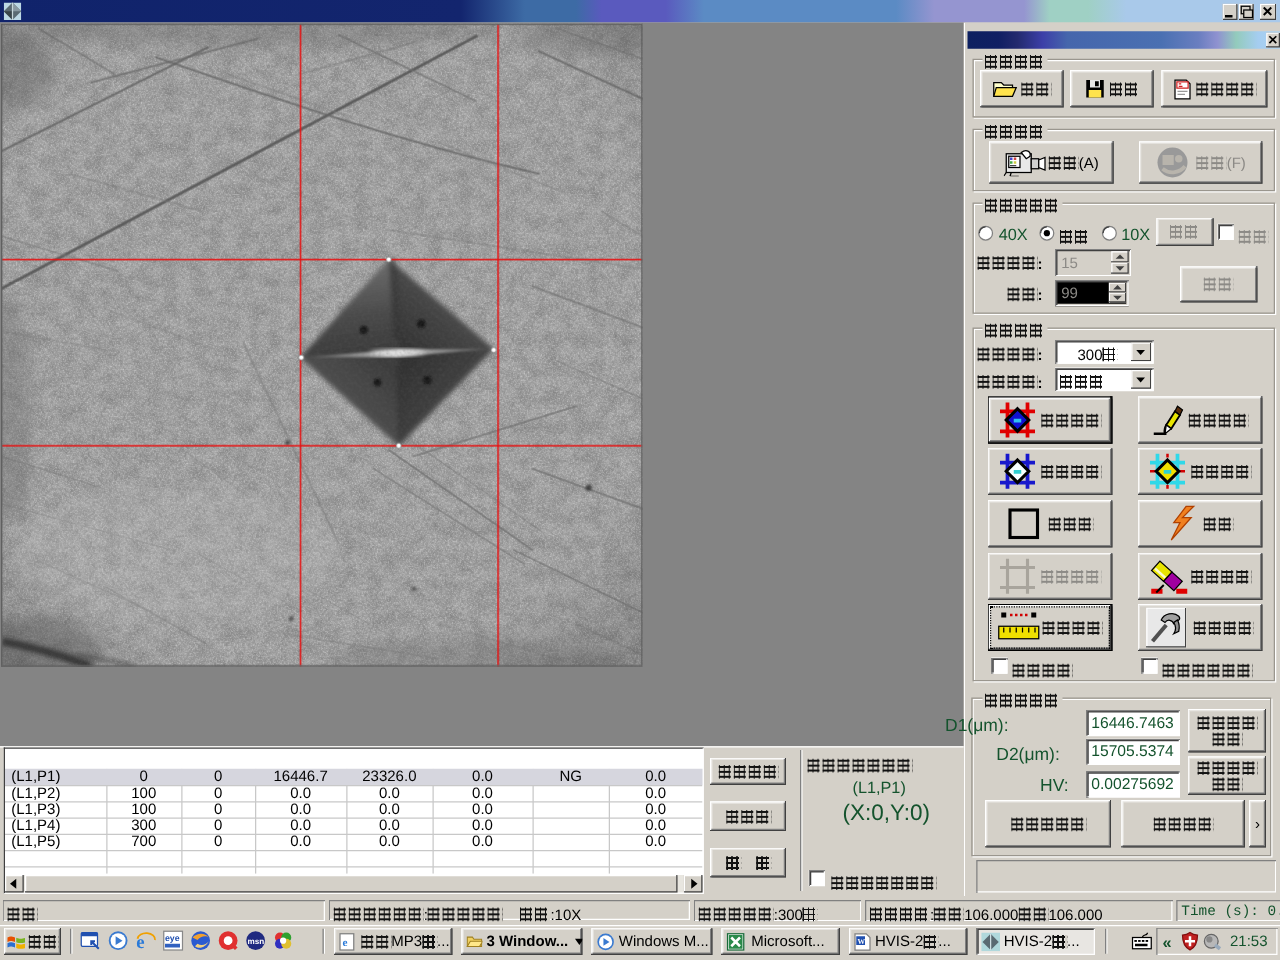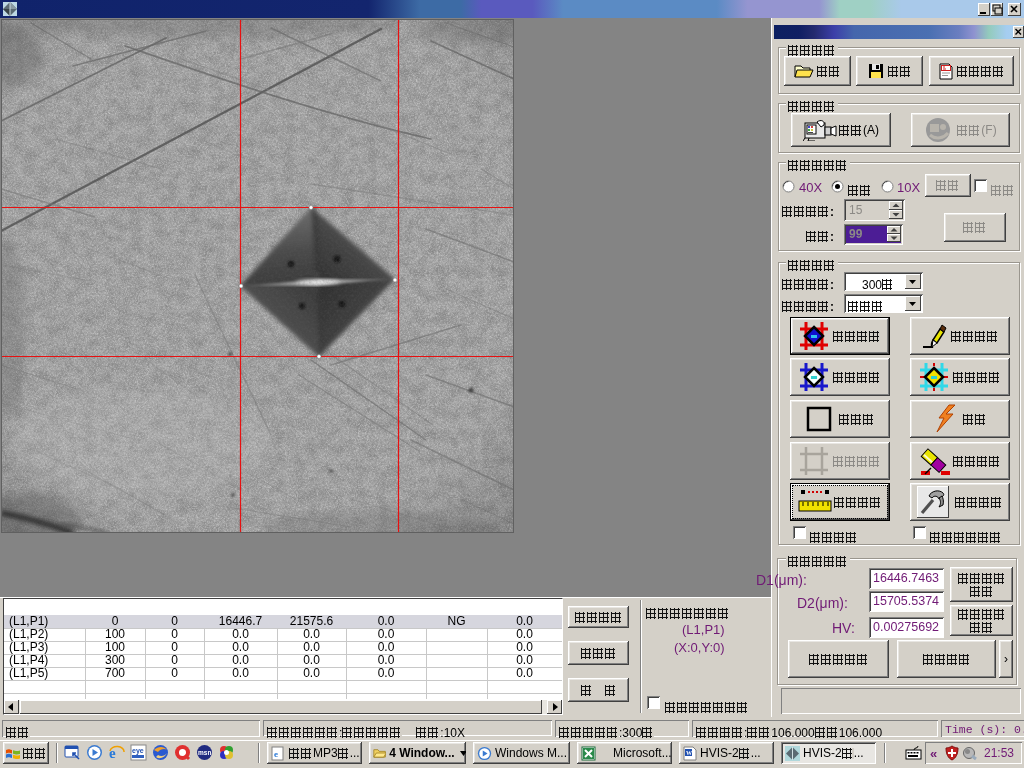--- a/index.html
+++ b/index.html
@@ -18,21 +18,21 @@
 .zh.gray{background:
   linear-gradient(90deg,rgba(0,0,0,0) 0 10px,var(--e,#d4d0c8) 10px 12px) 0 0/12px 100%,
   linear-gradient(0deg,rgba(0,0,0,0) 0 1px,#8c8a86 1px 2px,rgba(0,0,0,0) 2px 5px,#8c8a86 5px 6px,rgba(0,0,0,0) 6px 9px,#8c8a86 9px 10px,rgba(0,0,0,0) 10px) 0 0/12px 11px,
   linear-gradient(90deg,#8c8a86 0 1px,rgba(0,0,0,0) 1px 4px,#8c8a86 4px 5px,rgba(0,0,0,0) 5px 8px,#8c8a86 8px 9px,rgba(0,0,0,0) 9px) 0 0/12px 11px;}
 .zh.white{background:
   linear-gradient(0deg,rgba(0,0,0,0) 0 1px,#fff 1px 2px,rgba(0,0,0,0) 2px 4px,#fff 4px 5px,rgba(0,0,0,0) 5px 7px,#fff 7px 8px,rgba(0,0,0,0) 8px 10px,#fff 10px 11px,rgba(0,0,0,0) 11px) 0 0/13px 12px,
   linear-gradient(90deg,#fff 0 1px,rgba(0,0,0,0) 1px 4px,#fff 4px 5px,rgba(0,0,0,0) 5px 8px,#fff 8px 9px,rgba(0,0,0,0) 9px 11px,rgba(0,0,0,0) 11px 13px) 0 0/13px 12px;
  height:12px;}
 .btn{position:absolute;background:#d4d0c8;box-shadow:inset -1px -1px #404040,inset 1px 1px #fff,inset -2px -2px #808080,inset 2px 2px #e8e6e2;
  display:flex;align-items:center;justify-content:center;}
-.txt{position:absolute;font-size:12px;color:#701a75;white-space:pre;}
+.txt{position:absolute;font-size:12px;color:#14532d;white-space:pre;}
 .hcell{height:16px;box-shadow:inset -1px -1px #808080,inset 1px 1px #fff;display:flex;align-items:center;justify-content:center;font-size:12px;flex-shrink:0;}
 .row{position:absolute;left:0;width:558px;height:13px;display:flex;font-size:12px;}
 .row>div{text-align:center;line-height:13px;flex-shrink:0;}
 .tbtn{height:22px;justify-content:flex-start;padding-left:4px;font-size:12px;white-space:nowrap;overflow:hidden;}
 .lat{font-size:12px;}
 </style></head>
 <body>
 
 <div class="abs" id="titlebar" style="left:0;top:0;width:1024px;height:18px;
  background:linear-gradient(90deg,#10236b 0%,#13256e 36%,#3d6ba5 41%,#3d6ba5 45%,#5a5abe 47%,#5a5abe 52%,#5b8bc4 55%,#5b8bc4 70%,#9595d0 73%,#9595d0 80%,#9fd0c4 82%,#9fd0c4 85%,#a9c9ea 88%,#a9c9ea 100%);">
@@ -235,21 +235,21 @@
         <line x1="0" y1="78.5" x2="558" y2="78.5"></line>
     </g>
   </svg>
 
   <div class="abs" style="left:0;top:16px;width:558px;height:13px;background:#d6d6de;"></div>
   <div class="row" style="top:16px;">
       <div style="width:81px;text-align:left;padding-left:5px;">(L1,P1)</div>
       <div style="width:60px">0</div>
       <div style="width:59px">0</div>
       <div style="width:73px">16446.7</div>
-      <div style="width:69px">21575.6</div>
+      <div style="width:69px">23326.0</div>
       <div style="width:80px">0.0</div>
       <div style="width:61px">NG</div>
       <div style="width:75px">0.0</div>
     </div>
   <div class="row" style="top:29px;">
       <div style="width:81px;text-align:left;padding-left:5px;">(L1,P2)</div>
       <div style="width:60px">100</div>
       <div style="width:59px">0</div>
       <div style="width:73px">0.0</div>
       <div style="width:69px">0.0</div>
@@ -311,21 +311,21 @@
   </div>
 <div class="btn" style="left:568px;top:678px;width:61px;height:24px;">
     <span class="zh" style="width:12px;margin-right:12px"></span>
     <span class="zh" style="width:12px"></span>
   </div>
 
 <div class="abs" style="left:640px;top:600px;width:2px;height:113px;box-shadow:inset 1px 0 #808080,inset -1px 0 #fff;"></div>
 
 <div class="abs" style="left:646px;top:604px"><span class="zh" style="width:84px"></span></div>
 <div class="txt" style="left:682px;top:622px;font-size:13px;">(L1,P1)</div>
-<div class="txt" style="left:674px;top:640px;font-size:13px;">(X:0,Y:0)</div>
+<div class="txt" style="left:674px;top:640px;font-size:18px;">(X:0,Y:0)</div>
 <div class="abs sunkthin" style="left:647px;top:696px;width:13px;height:13px;background:#fff;box-shadow:inset 1px 1px #808080,inset -1px -1px #fff,inset 2px 2px #404040;"></div>
 <div class="abs" style="left:665px;top:698px"><span class="zh" style="width:84px"></span></div>
 
 <div class="abs" style="left:771px;top:18px;width:253px;height:699px;background:#d4d0c8;box-shadow:inset 1px 0 #fff;"></div>
 
 <div class="abs" style="left:774px;top:25px;width:250px;height:14px;
  background:linear-gradient(90deg,#0d2060 0%,#101f63 10%,#232a6e 16%,#3c3fa8 24%,#4566ac 32%,#4a70b2 62%,#6a7ec0 74%,#8f92d0 80%,#93cbbc 86%,#a5cdf0 93%,#abd3f2 100%);"></div>
 <div class="abs raisedthin" style="left:1013px;top:26px;width:11px;height:12px;background:#d4d0c8">
     <svg width="11" height="12">
       <path d="M2.5 3 L8 8.5 M8 3 L2.5 8.5" stroke="#000" stroke-width="1.4"></path>
@@ -421,21 +421,21 @@
         <polygon points="7,2.5 10.5,6 3.5,6" fill="#404040"></polygon>
       </svg>
     </div>
   <div class="abs raisedthin" style="right:2px;top:11px;width:14px;height:9px;background:#d4d0c8">
       <svg width="14" height="9">
         <polygon points="3.5,3 10.5,3 7,6.5" fill="#404040"></polygon>
       </svg>
     </div>
 </div>
 <div class="abs" style="left:806px;top:227px"><span class="zh" style="width:24px"></span><span style="font-size:12px;font-weight:bold">:</span></div>
-<div class="abs sunkthin" style="left:844px;top:224px;width:59px;height:21px;background:#4c1d95;box-shadow:inset 1px 1px #808080,inset -1px -1px #fff,inset 2px 2px #404040,inset -2px -2px #d4d0c8;font-weight:bold;">
+<div class="abs sunkthin" style="left:844px;top:224px;width:59px;height:21px;background:#000000;box-shadow:inset 1px 1px #808080,inset -1px -1px #fff,inset 2px 2px #404040,inset -2px -2px #d4d0c8;">
   <div class="txt" style="left:5px;top:3px;color:#8c8a86;font-size:12px;">99</div>
   <div class="abs raisedthin" style="right:2px;top:2px;width:14px;height:8px;background:#d4d0c8">
       <svg width="14" height="8">
         <polygon points="7,2 10.5,5.5 3.5,5.5" fill="#404040"></polygon>
       </svg>
     </div>
   <div class="abs raisedthin" style="right:2px;top:10px;width:14px;height:8px;background:#d4d0c8">
       <svg width="14" height="8">
         <polygon points="3.5,2.5 10.5,2.5 7,6" fill="#404040"></polygon>
       </svg>
@@ -705,40 +705,40 @@
  <span class="zh" style="width:24px;margin-left:3px"></span>
     <span class="lat">MP3</span>
     <span class="zh" style="width:12px"></span>
     <span class="lat">...</span>
 </div>
 <div class="btn tbtn" style="left:369px;top:742px;width:97px;">
  <svg width="16" height="14" viewBox="0 0 16 14">
       <path d="M1 12 L1 3 L6 3 L7.5 5 L15 5 L15 12 Z" fill="#f0d060" stroke="#a08020"></path>
       <path d="M1 12 L4 7 L16 7 L13 12 Z" fill="#ffe88a" stroke="#a08020"></path>
     </svg>
- <span class="lat" style="margin-left:3px;font-weight:bold">4 Window...</span>
+ <span class="lat" style="margin-left:3px;font-weight:bold">3 Window...</span>
  <svg width="9" height="8" style="margin-left:4px">
       <polygon points="1,2 8,2 4.5,7" fill="#000"></polygon>
     </svg>
 </div>
 <div class="btn tbtn" style="left:473px;top:742px;width:97px;">
  <svg width="15" height="15" viewBox="0 0 17 17">
       <circle cx="8.5" cy="8.5" r="7.5" fill="#3a7ad0"></circle>
       <circle cx="8.5" cy="8.5" r="6" fill="#fff"></circle>
       <polygon points="6.5,5 12,8.5 6.5,12" fill="#3a7ad0"></polygon>
     </svg>
  <span class="lat" style="margin-left:3px">Windows M...</span>
 </div>
 <div class="btn tbtn" style="left:577px;top:742px;width:95px;">
  <svg width="15" height="15" viewBox="0 0 15 15">
       <rect x="1" y="1" width="13" height="13" fill="#fff" stroke="#1a6a3a"></rect>
       <rect x="2" y="2" width="11" height="11" fill="#2a8a4a"></rect>
       <path d="M4 4 L11 11 M11 4 L4 11" stroke="#fff" stroke-width="2"></path>
     </svg>
- <span class="lat" style="margin-left:17px">Microsoft...</span>
+ <span class="lat" style="margin-left:5px">Microsoft...</span>
 </div>
 <div class="btn tbtn" style="left:679px;top:742px;width:95px;">
  <svg width="14" height="15" viewBox="0 0 14 15">
       <path d="M1 1 L10 1 L13 4 L13 14 L1 14 Z" fill="#fff" stroke="#808080"></path>
       <rect x="2" y="3" width="7" height="7" fill="#2050b0"></rect>
       <text x="3" y="9" font-size="6" fill="#fff" font-family="Liberation Serif" font-weight="bold">W</text>
     </svg>
  <span class="lat" style="margin-left:3px">HVIS-2</span>
     <span class="zh" style="width:12px"></span>
     <span class="lat">...</span>

